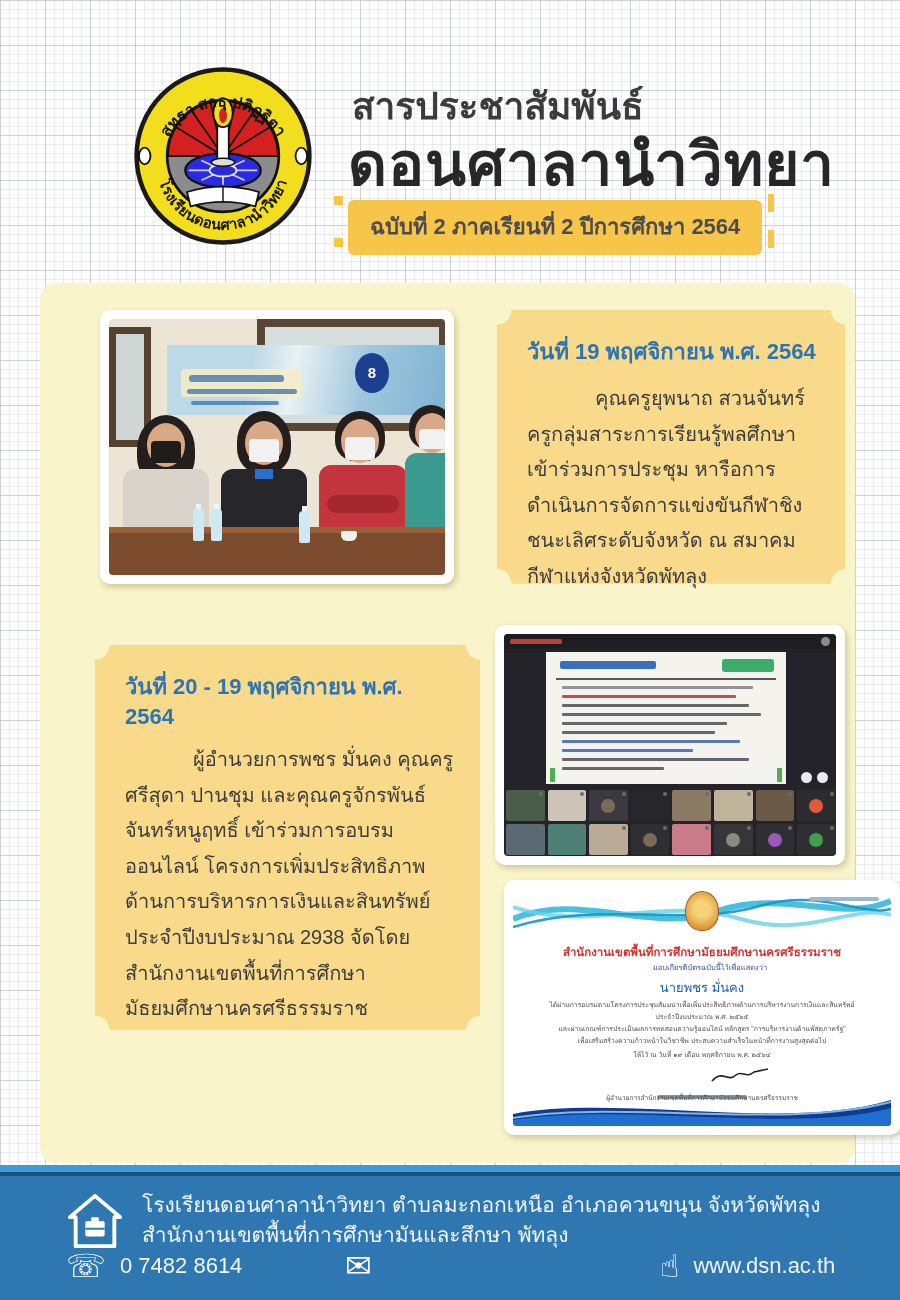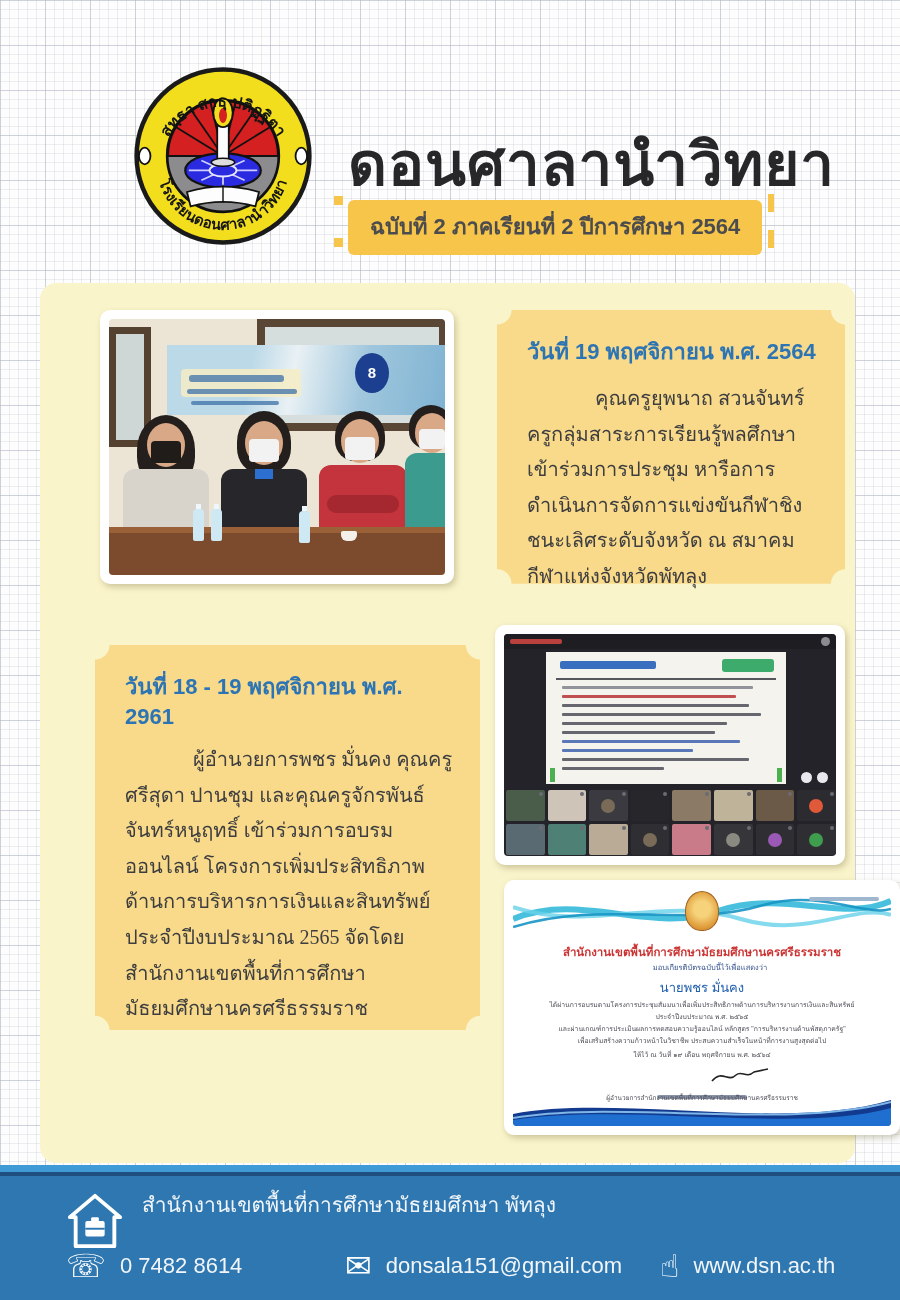--- a/index.html
+++ b/index.html
@@ -34,21 +34,21 @@
   .notch-card {
     position:absolute; --c:#f8da8a;
     background:
       radial-gradient(circle 15px at 0 0,       transparent 14px, var(--c) 15px) top left    / 51% 51% no-repeat,
       radial-gradient(circle 15px at 100% 0,    transparent 14px, var(--c) 15px) top right   / 51% 51% no-repeat,
       radial-gradient(circle 15px at 0 100%,    transparent 14px, var(--c) 15px) bottom left / 51% 51% no-repeat,
       radial-gradient(circle 15px at 100% 100%, transparent 14px, var(--c) 15px) bottom right/ 51% 51% no-repeat;
     padding:24px 26px 20px 30px;
   }
   .news-title { color:#2d74b4; font-size:22px; font-weight:700; margin-bottom:12px; }
-  .news-body  { color:#3e3e40; font-size:20px; line-height:1.78; text-indent:3.4em;font-family:Liberation Serif, serif; }
+  .news-body  { color:#3e3e40; font-size:20px; line-height:1.78; text-indent:3.4em; }
   
   .shot { position:absolute; background:#fff; border-radius:10px; box-shadow:2px 3px 6px rgba(120,110,60,.35); }
   .shot-inner { position:absolute; inset:9px; border-radius:4px; overflow:hidden; }
   
   .photo1-inner { background:#ece5d6; }
   .p1-win-l { position:absolute; left:0; top:8px; width:42px; height:120px; background:#cfd6d6; border:7px solid #55412f; }
   .p1-win-r { position:absolute; left:148px; top:0; width:190px; height:112px; background:#d5dddd; border:8px solid #5a4634; }
   .p1-banner { position:absolute; left:58px; top:26px; width:280px; height:70px;
     background:linear-gradient(100deg,#bcd9e8 0 30%,#e9f1f4 45%,#9fc6dd 70%,#7fb3d2 100%); }
   .p1-banner .bl { position:absolute; height:7px; border-radius:3px; background:#3d70a8; opacity:.75; }
@@ -144,20 +144,21 @@
       <path id="arcBot" d="M13,54 A37,37 0 0 0 87,54"></path>
     </defs>
     <text font-size="8.6" font-weight="bold" fill="#141414">
       <textPath href="#arcTop" startOffset="50%" text-anchor="middle">สทฺธา สาธุ ปติฏฺฐิตา</textPath>
     </text>
     <text font-size="8.2" font-weight="bold" fill="#141414">
       <textPath href="#arcBot" side="right" startOffset="50%" text-anchor="middle">โรงเรียนดอนศาลานำวิทยา</textPath>
     </text>
   </svg>
 
+  <div class="hdr-small">สารประชาสัมพันธ์</div>
   <div class="hdr-main">ดอนศาลานำวิทยา</div>
   <div class="edition-badge">ฉบับที่ 2 ภาคเรียนที่ 2 ปีการศึกษา 2564</div>
 
   <div class="panel">
 
     <div class="shot" style="left:60px; top:27px; width:354px; height:274px;">
       <div class="shot-inner photo1-inner">
         <div class="p1-win-l"></div>
         <div class="p1-win-r"></div>
         <div class="p1-banner">
@@ -204,22 +205,22 @@
         <div class="cup" style="left:232px; bottom:34px;"></div>
       </div>
     </div>
 
     <div class="notch-card" style="left:457px; top:27px; width:348px; height:274px;">
       <div class="news-title">วันที่ 19 พฤศจิกายน พ.ศ. 2564</div>
       <div class="news-body">คุณครูยุพนาถ สวนจันทร์ ครูกลุ่มสาระการเรียนรู้พลศึกษา เข้าร่วมการประชุม หารือการดำเนินการจัดการแข่งขันกีฬาชิงชนะเลิศระดับจังหวัด ณ สมาคมกีฬาแห่งจังหวัดพัทลุง</div>
     </div>
 
     <div class="notch-card" style="left:55px; top:362px; width:385px; height:385px;">
-      <div class="news-title">วันที่ 18 - 19 พฤศจิกายน พ.ศ. 2961</div>
-      <div class="news-body">ผู้อำนวยการพชร มั่นคง คุณครูศรีสุดา ปานชุม และคุณครูจักรพันธ์ จันทร์หนูฤทธิ์ เข้าร่วมการอบรมออนไลน์ โครงการเพิ่มประสิทธิภาพด้านการบริหารการเงินและสินทรัพย์ ประจำปีงบประมาณ 2565 จัดโดยสำนักงานเขตพื้นที่การศึกษามัธยมศึกษานครศรีธรรมราช</div>
+      <div class="news-title">วันที่ 20 - 19 พฤศจิกายน พ.ศ. 2564</div>
+      <div class="news-body">ผู้อำนวยการพชร มั่นคง คุณครูศรีสุดา ปานชุม และคุณครูจักรพันธ์ จันทร์หนูฤทธิ์ เข้าร่วมการอบรมออนไลน์ โครงการเพิ่มประสิทธิภาพด้านการบริหารการเงินและสินทรัพย์ ประจำปีงบประมาณ 2938 จัดโดยสำนักงานเขตพื้นที่การศึกษามัธยมศึกษานครศรีธรรมราช</div>
     </div>
 
     <div class="shot" style="left:455px; top:342px; width:350px; height:240px;">
       <div class="shot-inner zoom-inner">
         <div class="z-top">
           <div class="z-rec"></div>
           <div class="z-gear"></div>
         </div>
         <div class="z-slide">
           <div class="z-slide-title"></div>
@@ -307,29 +308,29 @@
   </div>
 
   <div class="footer">
     <svg class="f-home" viewBox="0 0 60 60">
       <path d="M30,4 L56,26 L50,26 L50,56 L10,56 L10,26 L4,26 Z" fill="none" stroke="#fff" stroke-width="4" stroke-linejoin="round"></path>
       <rect x="20" y="30" width="20" height="16" rx="2" fill="#fff"></rect>
       <rect x="26" y="26" width="8" height="5" rx="1.5" fill="#fff"></rect>
       <line x1="20" y1="38" x2="40" y2="38" stroke="#2e77b0" stroke-width="2"></line>
     </svg>
     <div class="f-addr">
-      <div>สำนักงานเขตพื้นที่การศึกษามัธยมศึกษา พัทลุง</div>
+      <div>โรงเรียนดอนศาลานำวิทยา ตำบลมะกอกเหนือ อำเภอควนขนุน จังหวัดพัทลุง</div>
+      <div>สำนักงานเขตพื้นที่การศึกษามันและสึกษา พัทลุง</div>
     </div>
     <div class="f-row-item f-phone">
       <span class="f-icon">☏</span>
       <span>0 7482 8614</span>
     </div>
     <div class="f-row-item f-email">
       <span class="f-icon">✉</span>
-      <span>donsala151@gmail.com</span>
     </div>
     <div class="f-row-item f-web">
       <span class="f-icon">☝</span>
       <span>www.dsn.ac.th</span>
     </div>
   </div>
 
 </div>
 
 </body></html>

